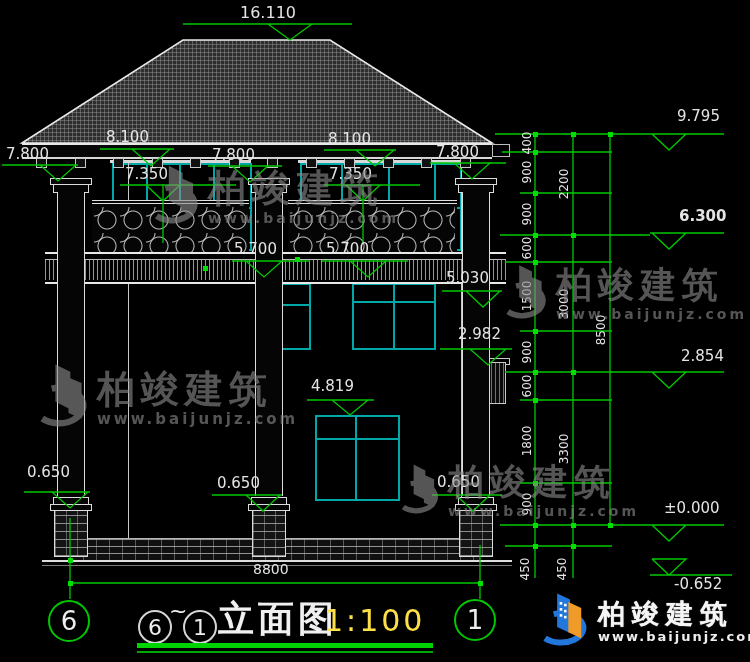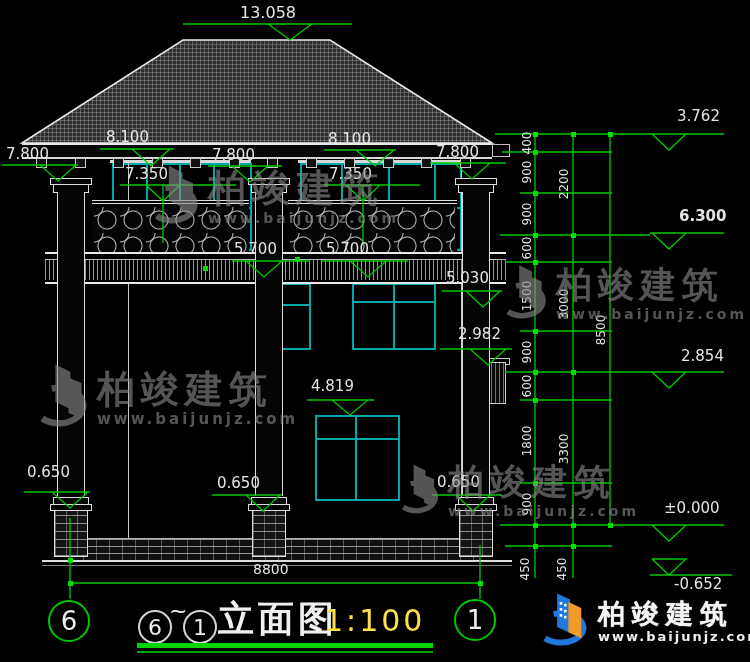--- a/index.html
+++ b/index.html
@@ -243,37 +243,37 @@
   <div class="title-text" style="left:169px;top:600px;font-size:22px;letter-spacing:0;">~</div>
   <div class="bubble white" style="left:183px;top:610px;width:30px;height:30px;font-size:22px;">
       <span>1</span>
     </div>
   <div class="title-text" style="left:218px;top:601px;font-size:36px;font-weight:bold;">立面图</div>
   <div class="title-scale" style="left:324px;top:606px;font-size:30px;letter-spacing:3px;">1:100</div>
   <div class="abs underline1"></div>
   <div class="abs underline2"></div>
 
   <div id="labels-layer">
-      <div class="lab" style="left: 240px; top: 5px; font-size: 16px;">13.058</div>
+      <div class="lab" style="left: 240px; top: 5px; font-size: 16px;">16.110</div>
       <div class="lab" style="left: 106px; top: 130px; font-size: 15px;">8.100</div>
       <div class="lab" style="left: 328px; top: 132px; font-size: 15px;">8.100</div>
       <div class="lab" style="left: 6px; top: 147px; font-size: 15px;">7.800</div>
       <div class="lab" style="left: 212px; top: 148px; font-size: 15px;">7.800</div>
       <div class="lab" style="left: 436px; top: 145px; font-size: 15px;">7.800</div>
       <div class="lab" style="left: 125px; top: 167px; font-size: 15px;">7.350</div>
       <div class="lab" style="left: 329px; top: 167px; font-size: 15px;">7.350</div>
       <div class="lab" style="left: 234px; top: 242px; font-size: 15px;">5.700</div>
       <div class="lab" style="left: 326px; top: 242px; font-size: 15px;">5.700</div>
       <div class="lab" style="left: 446px; top: 271px; font-size: 15px;">5.030</div>
       <div class="lab" style="left: 458px; top: 327px; font-size: 15px;">2.982</div>
       <div class="lab" style="left: 311px; top: 379px; font-size: 15px;">4.819</div>
       <div class="lab" style="left: 27px; top: 465px; font-size: 15px;">0.650</div>
       <div class="lab" style="left: 217px; top: 476px; font-size: 15px;">0.650</div>
       <div class="lab" style="left: 437px; top: 475px; font-size: 15px;">0.650</div>
-      <div class="lab" style="left: 677px; top: 109px; font-size: 15px;">3.762</div>
+      <div class="lab" style="left: 677px; top: 109px; font-size: 15px;">9.795</div>
       <div class="lab" style="left: 679px; top: 209px; font-size: 15px; font-weight: bold;">6.300</div>
       <div class="lab" style="left: 681px; top: 349px; font-size: 15px;">2.854</div>
       <div class="lab" style="left: 664px; top: 501px; font-size: 15px;">±0.000</div>
       <div class="lab" style="left: 674px; top: 577px; font-size: 15px;">-0.652</div>
       <div class="lab" style="left: 253px; top: 562px; font-size: 14px;">8800</div>
       <div class="lab rot" style="left: 527px; top: 143px; font-size: 12px;">400</div>
       <div class="lab rot" style="left: 527px; top: 172px; font-size: 12px;">900</div>
       <div class="lab rot" style="left: 527px; top: 214px; font-size: 12px;">900</div>
       <div class="lab rot" style="left: 527px; top: 248px; font-size: 12px;">600</div>
       <div class="lab rot" style="left: 527px; top: 296px; font-size: 12px;">1500</div>

